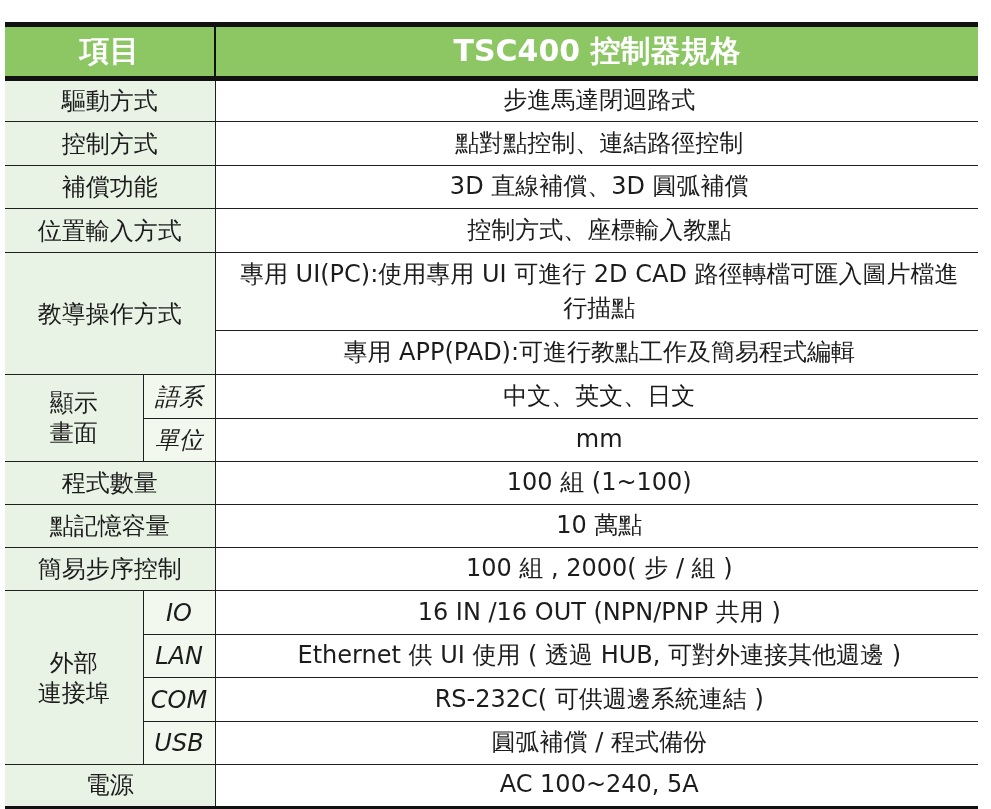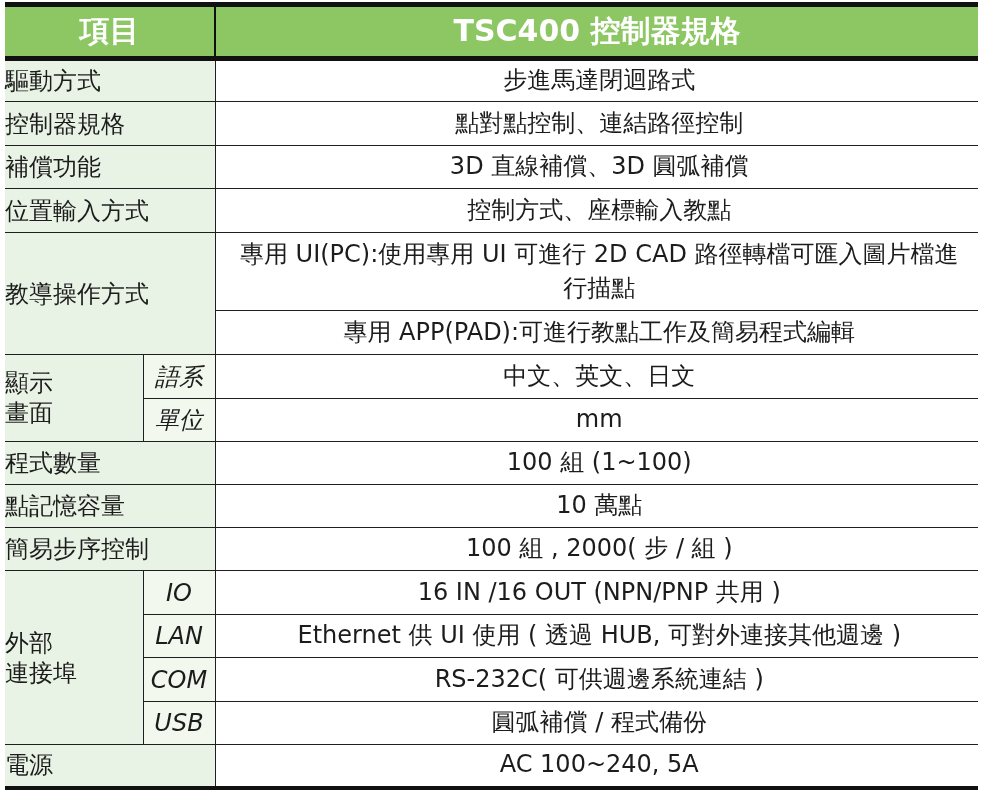--- a/index.html
+++ b/index.html
@@ -11,21 +11,21 @@
     --border_heavy:#111111;
     --text:#1c1c1c;
     --page_bg:#ffffff;
   }
   html,body{margin:0;padding:0;background:var(--page_bg);}
   body{
     width:991px;height:809px;overflow:hidden;
     font-family:"DejaVu Sans","Liberation Sans",sans-serif;
     color:var(--text);
   }
-  .wrap{padding:2px 0 0 5px;}
+  .wrap{padding:22px 0 0 5px;}
   table.spec{
     border-collapse:collapse;
     table-layout:fixed;
     width:973px;
     border-top:5px solid var(--border_heavy);
     border-bottom:4px solid var(--border_heavy);
   }
   col.c-a{width:138px;}
   col.c-b{width:72px;}
   col.c-v{width:763px;}
@@ -45,20 +45,21 @@
     border-top:1.5px solid var(--border);
     font-size:24px;
     vertical-align:middle;
     padding:0;
   }
   tr.h43{height:43px;}
   tr.h44{height:44px;}
   tr.h78{height:78px;}
   td.la{
     background:var(--label_bg);
+    text-align:center;
     border-right:1.5px solid var(--border);
     line-height:1.25;
   }
   td.lb{
     background:var(--sublabel_bg);
     text-align:center;
     border-right:1.5px solid var(--border);
     font-style:italic;
   }
   td.val{
@@ -84,21 +85,21 @@
         <th colspan="2" class="h-item">項目</th>
         <th>TSC400 控制器規格</th>
       </tr>
     </thead>
     <tbody>
       <tr class="h43">
         <td colspan="2" class="la">驅動方式</td>
         <td class="val">步進馬達閉迴路式</td>
       </tr>
       <tr class="h44">
-        <td colspan="2" class="la">控制器規格</td>
+        <td colspan="2" class="la">控制方式</td>
         <td class="val">點對點控制、連結路徑控制</td>
       </tr>
       <tr class="h43">
         <td colspan="2" class="la">補償功能</td>
         <td class="val">3D 直線補償、3D 圓弧補償</td>
       </tr>
       <tr class="h44">
         <td colspan="2" class="la">位置輸入方式</td>
         <td class="val">控制方式、座標輸入教點</td>
       </tr>

